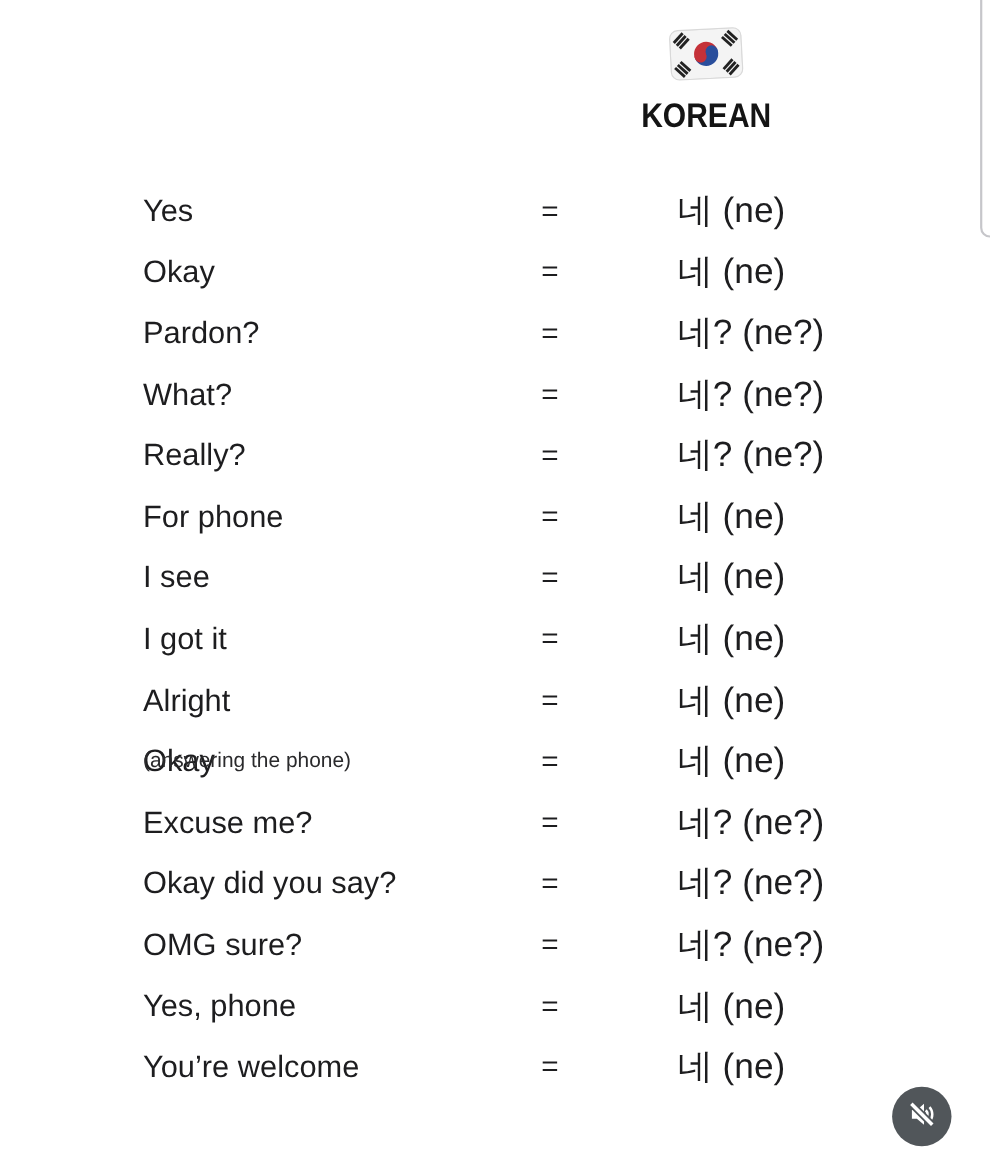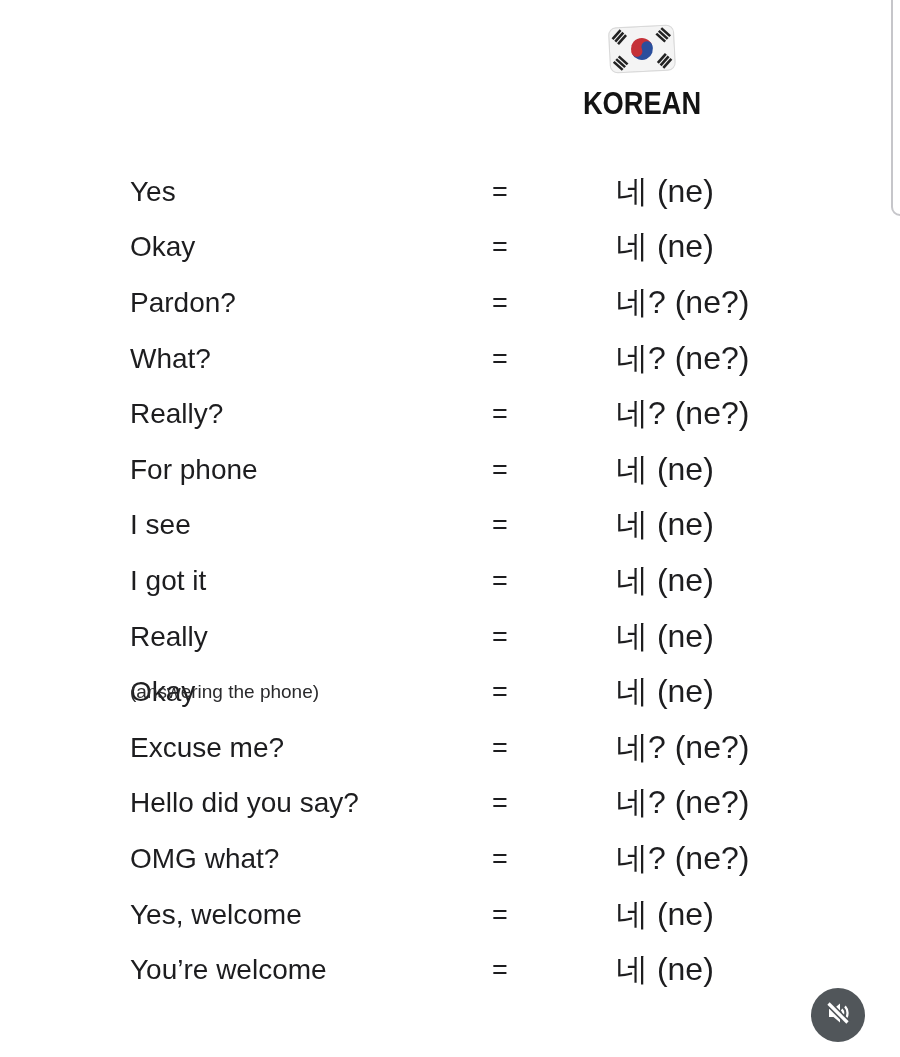--- a/index.html
+++ b/index.html
@@ -168,21 +168,21 @@
   <div class="row">
     <span class="eng-cell">
         <span>I got it</span> 
       </span>
     <span class="eq-cell">=</span>
     <span class="kor-cell">네 (ne)</span>
   </div>
 
   <div class="row">
     <span class="eng-cell">
-        <span>Really</span> 
+        <span>Alright</span> 
       </span>
     <span class="eq-cell">=</span>
     <span class="kor-cell">네 (ne)</span>
   </div>
 
   <div class="row">
     <span class="eng-cell">
         <span>Okay</span> 
         <span class="eng-note">(answering the phone)</span>
       </span>
@@ -193,37 +193,37 @@
   <div class="row">
     <span class="eng-cell">
         <span>Excuse me?</span> 
       </span>
     <span class="eq-cell">=</span>
     <span class="kor-cell">네? (ne?)</span>
   </div>
 
   <div class="row">
     <span class="eng-cell">
-        <span>Hello did you say?</span> 
-      </span>
-    <span class="eq-cell">=</span>
-    <span class="kor-cell">네? (ne?)</span>
-  </div>
-
-  <div class="row">
-    <span class="eng-cell">
-        <span>OMG what?</span> 
-      </span>
-    <span class="eq-cell">=</span>
-    <span class="kor-cell">네? (ne?)</span>
-  </div>
-
-  <div class="row">
-    <span class="eng-cell">
-        <span>Yes, welcome</span> 
+        <span>Okay did you say?</span> 
+      </span>
+    <span class="eq-cell">=</span>
+    <span class="kor-cell">네? (ne?)</span>
+  </div>
+
+  <div class="row">
+    <span class="eng-cell">
+        <span>OMG sure?</span> 
+      </span>
+    <span class="eq-cell">=</span>
+    <span class="kor-cell">네? (ne?)</span>
+  </div>
+
+  <div class="row">
+    <span class="eng-cell">
+        <span>Yes, phone</span> 
       </span>
     <span class="eq-cell">=</span>
     <span class="kor-cell">네 (ne)</span>
   </div>
 
   <div class="row">
     <span class="eng-cell">
         <span>You’re welcome</span> 
       </span>
     <span class="eq-cell">=</span>

